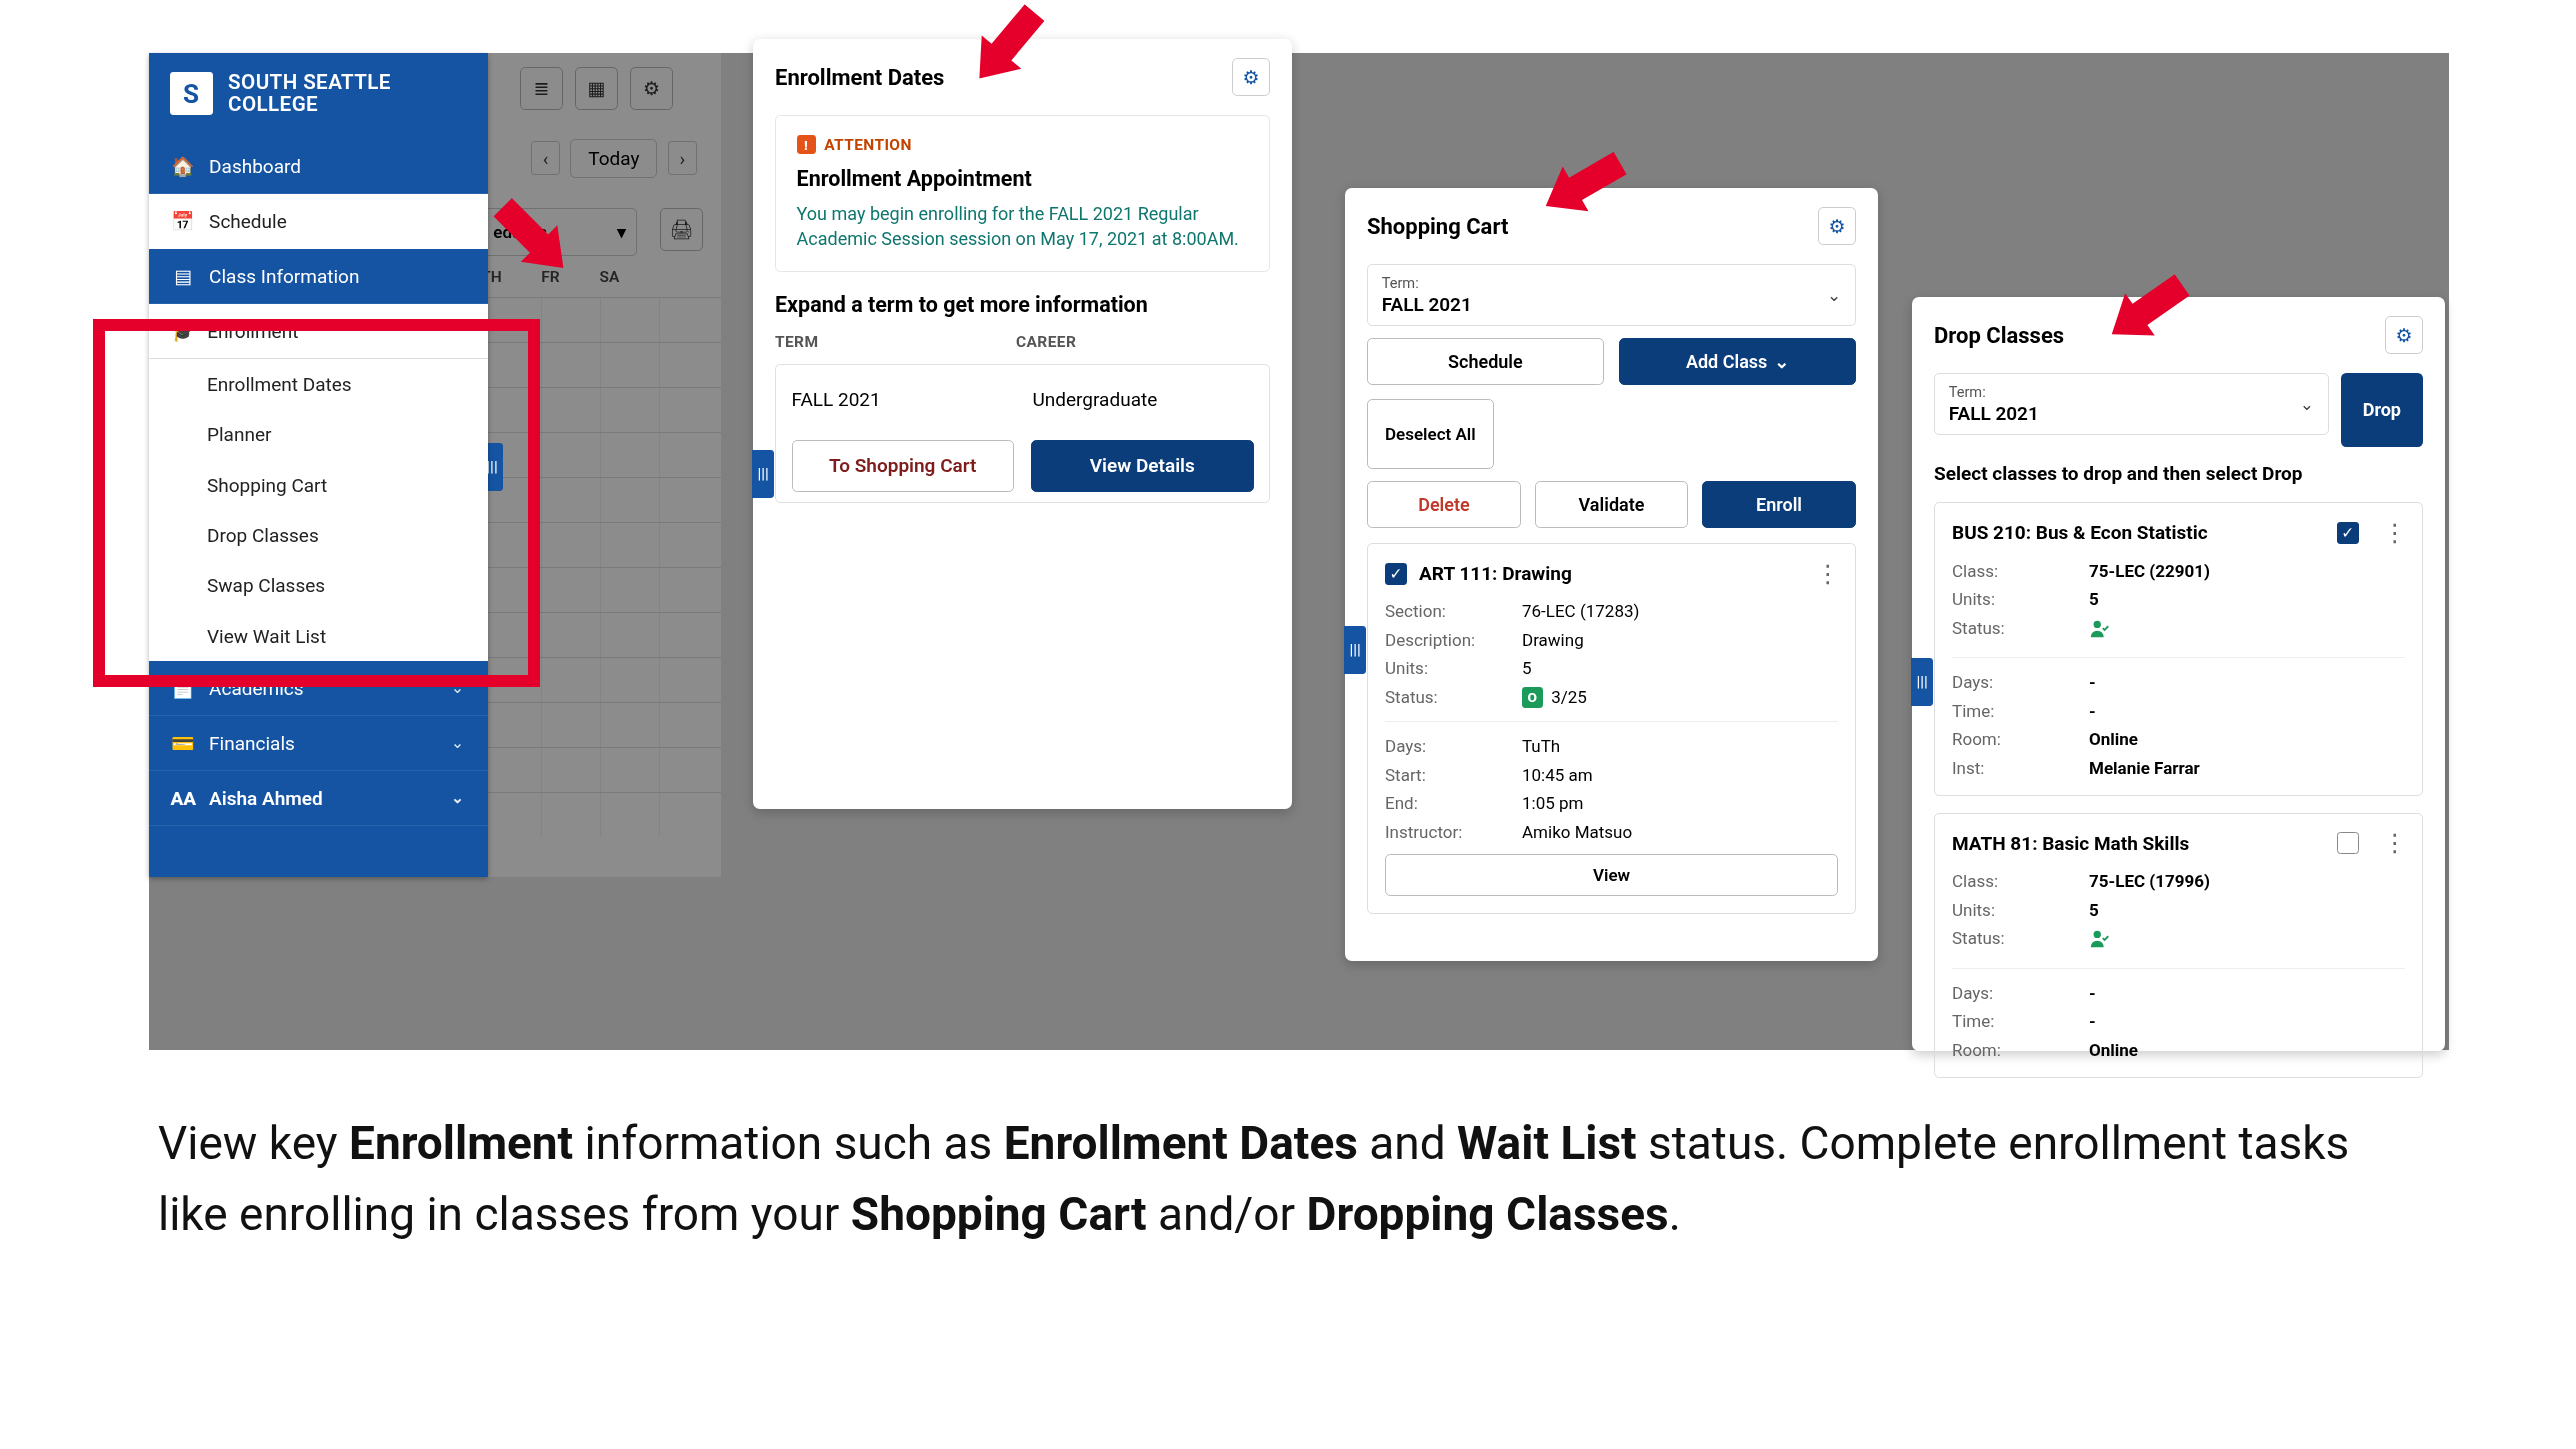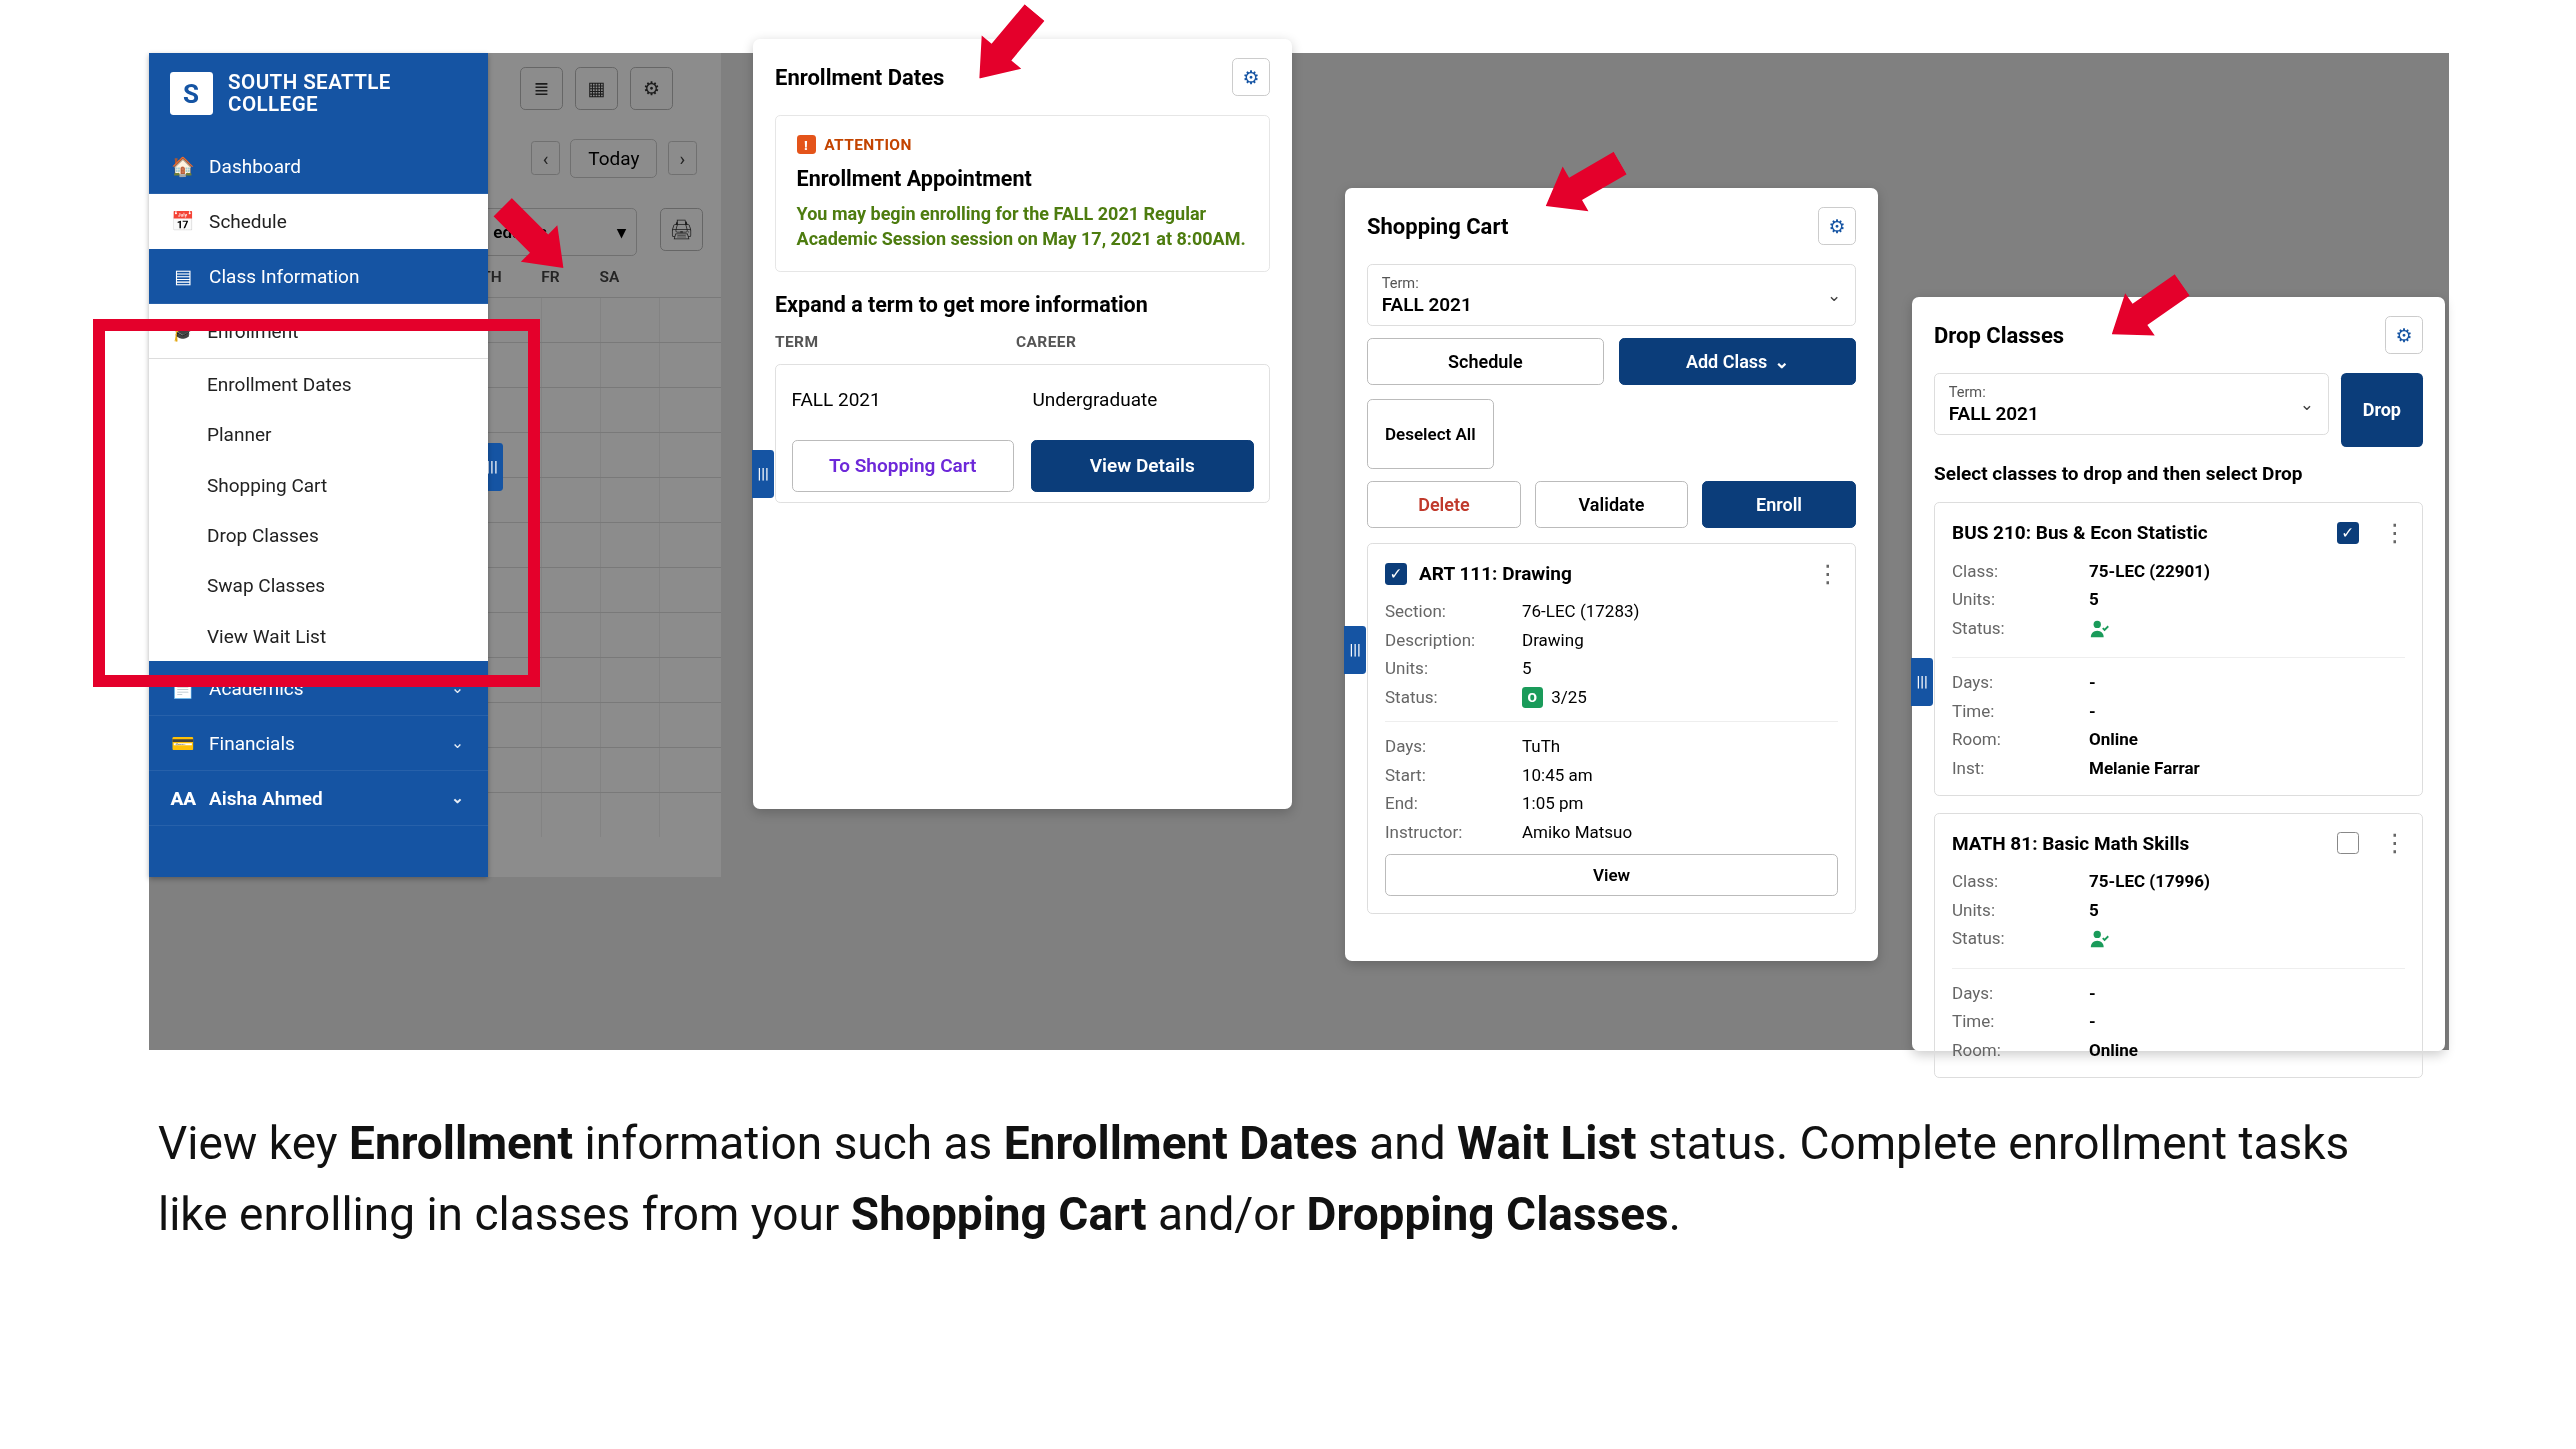--- a/index.html
+++ b/index.html
@@ -45,30 +45,30 @@
   
   .panel { position:absolute; background:#fff; border-radius:6.9px; box-shadow:0 3.4px 12px rgba(0,0,0,0.2); }
   .panel-header { display:flex; align-items:center; padding:19px 22px; }
   .panel-title { font-size:22px; font-weight:700; }
   .gear-btn { margin-left:auto; width:38px; height:38px; border:0.9px solid #ccc; border-radius:5.2px; display:flex; align-items:center; justify-content:center; color:#1554a3; font-size:19px; cursor:pointer; }
   .panel-body { padding:0 22px 22px 22px; }
   .attn-box { border:0.9px solid #e6e6e6; border-radius:5.2px; padding:19px 20.6px; margin-bottom:20.6px; }
   .attn-tag { color:#c34400; font-size:15.5px; font-weight:700; letter-spacing:0.4px; display:flex; align-items:center; gap:8.6px; }
   .attn-tag .exc { width:19px; height:19px; background:#e4541a; color:#fff; border-radius:3.4px; display:flex; align-items:center; justify-content:center; font-size:13.7px; font-weight:800; }
   .attn-title { font-size:21.5px; font-weight:700; margin:12px 0 10.3px; }
-  .attn-msg { font-size:18px; line-height:1.4; color:#4d7c0f;font-weight:bold; }
+  .attn-msg { font-size:18px; line-height:1.4; color:#0f766e; }
   .expand-title { font-size:21.5px; font-weight:700; margin:8.6px 0 15.5px; }
   .term-head { display:flex; font-size:15.5px; font-weight:700; letter-spacing:0.4px; color:#555; margin-bottom:13.7px; }
   .term-head > div:first-child { width:241px; }
   .term-row { display:flex; font-size:19px; padding:12px 0; align-items:center; }
   .term-row > div:first-child { width:241px; }
   .ed-handle { position:absolute; left:-0.9px; top:411px; width:22px; height:48px; background:#1554a3; border-radius:0 3.4px 3.4px 0; color:#fff; display:flex; align-items:center; justify-content:center; font-size:15.5px; }
   .btn-row { display:flex; gap:17px; margin-top:17px; }
   .btn { flex:1; padding:13.7px 8.6px; font-size:19px; font-weight:600; border-radius:5.2px; text-align:center; cursor:pointer; }
-  .btn-outline { background:#fff; border:0.9px solid #bbb; color:#6d28d9; }
+  .btn-outline { background:#fff; border:0.9px solid #bbb; color:#7f1d1d; }
   .btn-primary { background:#0b3d7a; color:#fff; border:0.9px solid #0b3d7a; }
 
   
   .sc-term-row { display:flex; flex-direction:column; border:0.9px solid #ddd; border-radius:5.2px; padding:8.6px 13.7px; margin:0 0 12px 0; position:relative; }
   .sc-term-label { font-size:14.6px; color:#555; }
   .sc-term-val { font-size:19px; font-weight:600; margin-top:1.7px; }
   .sc-term-chev { position:absolute; right:13.7px; top:50%; transform:translateY(-50%); font-size:17px; color:#444; }
   .sc-btn-row { display:flex; gap:15.5px; margin-bottom:13.7px; }
   .sc-btn { flex:1; padding:12px 8.6px; font-size:18px; font-weight:600; border-radius:5.2px; text-align:center; cursor:pointer; }
   .sc-btn-white { background:#fff; border:0.9px solid #bbb; }

